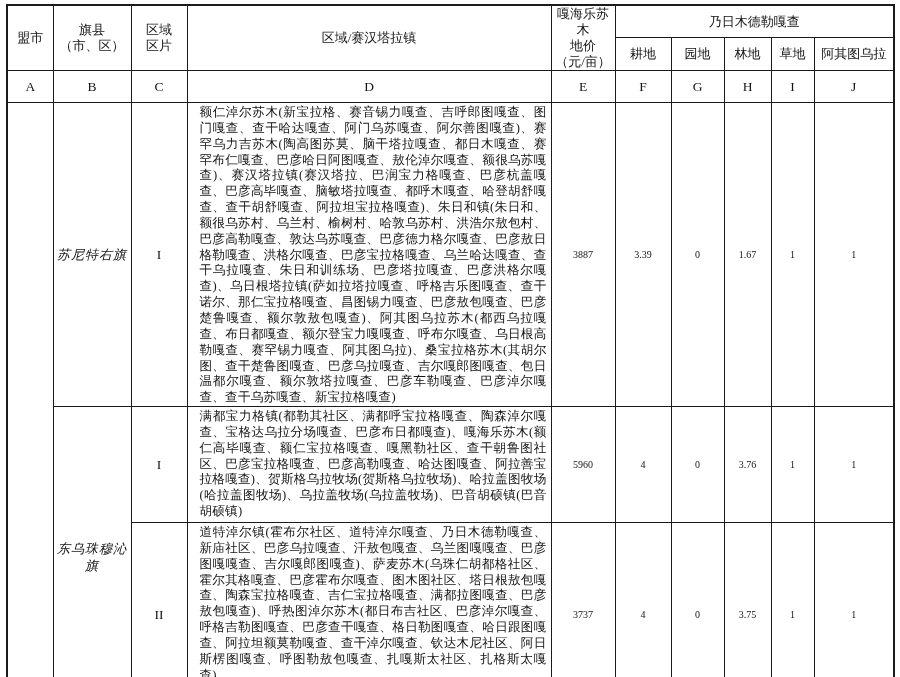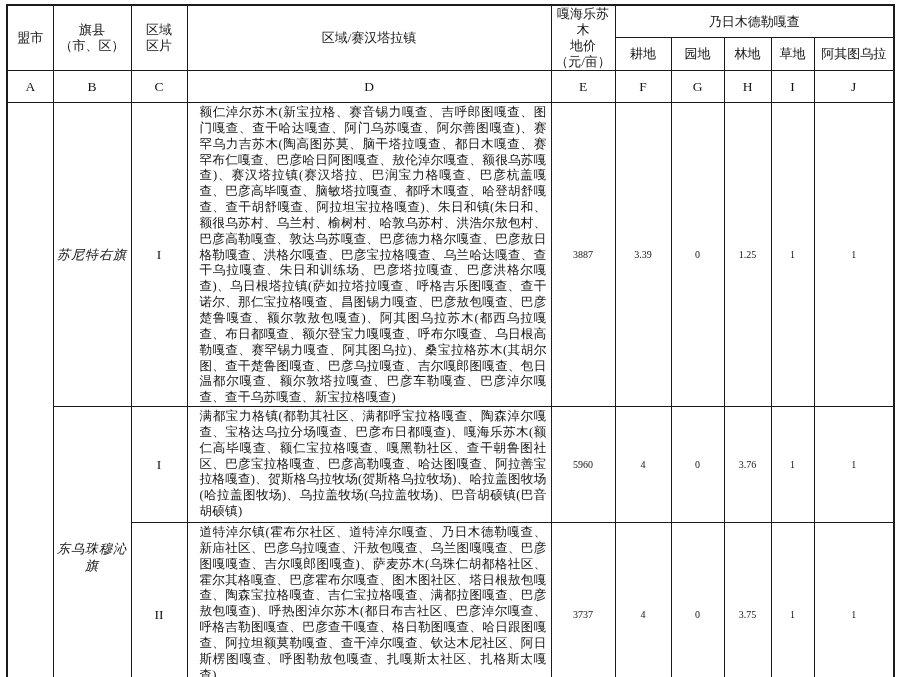--- a/index.html
+++ b/index.html
@@ -93,21 +93,21 @@
     </tr>
 
     <tr style="height:271px">
       <td rowspan="3"></td>
       <td class="banner">苏尼特右旗</td>
       <td class="zone">I</td>
       <td class="desc">额仁淖尔苏木(新宝拉格、赛音锡力嘎查、吉呼郎图嘎查、图门嘎查、查干哈达嘎查、阿门乌苏嘎查、阿尔善图嘎查)、赛罕乌力吉苏木(陶高图苏莫、脑干塔拉嘎查、都日木嘎查、赛罕布仁嘎查、巴彦哈日阿图嘎查、敖伦淖尔嘎查、额很乌苏嘎查)、赛汉塔拉镇(赛汉塔拉、巴润宝力格嘎查、巴彦杭盖嘎查、巴彦高毕嘎查、脑敏塔拉嘎查、都呼木嘎查、哈登胡舒嘎查、查干胡舒嘎查、阿拉坦宝拉格嘎查)、朱日和镇(朱日和、额很乌苏村、乌兰村、榆树村、哈敦乌苏村、洪浩尔敖包村、巴彦高勒嘎查、敦达乌苏嘎查、巴彦德力格尔嘎查、巴彦敖日格勒嘎查、洪格尔嘎查、巴彦宝拉格嘎查、乌兰哈达嘎查、查干乌拉嘎查、朱日和训练场、巴彦塔拉嘎查、巴彦洪格尔嘎查)、乌日根塔拉镇(萨如拉塔拉嘎查、呼格吉乐图嘎查、查干诺尔、那仁宝拉格嘎查、昌图锡力嘎查、巴彦敖包嘎查、巴彦楚鲁嘎查、额尔敦敖包嘎查)、阿其图乌拉苏木(都西乌拉嘎查、布日都嘎查、额尔登宝力嘎嘎查、呼布尔嘎查、乌日根高勒嘎查、赛罕锡力嘎查、阿其图乌拉)、桑宝拉格苏木(其胡尔图、查干楚鲁图嘎查、巴彦乌拉嘎查、吉尔嘎郎图嘎查、包日温都尔嘎查、额尔敦塔拉嘎查、巴彦车勒嘎查、巴彦淖尔嘎查、查干乌苏嘎查、新宝拉格嘎查)</td>
       <td class="num">3887</td>
       <td class="num">3.39</td>
       <td class="num">0</td>
-      <td class="num">1.25</td>
+      <td class="num">1.67</td>
       <td class="num">1</td>
       <td class="num">1</td>
     </tr>
 
     <tr style="height:116px">
       <td class="banner" rowspan="2">东乌珠穆沁旗</td>
       <td class="zone">I</td>
       <td class="desc">满都宝力格镇(都勒其社区、满都呼宝拉格嘎查、陶森淖尔嘎查、宝格达乌拉分场嘎查、巴彦布日都嘎查)、嘎海乐苏木(额仁高毕嘎查、额仁宝拉格嘎查、嘎黑勒社区、查干朝鲁图社区、巴彦宝拉格嘎查、巴彦高勒嘎查、哈达图嘎查、阿拉善宝拉格嘎查)、贺斯格乌拉牧场(贺斯格乌拉牧场)、哈拉盖图牧场(哈拉盖图牧场)、乌拉盖牧场(乌拉盖牧场)、巴音胡硕镇(巴音胡硕镇)</td>
       <td class="num">5960</td>
       <td class="num">4</td>

